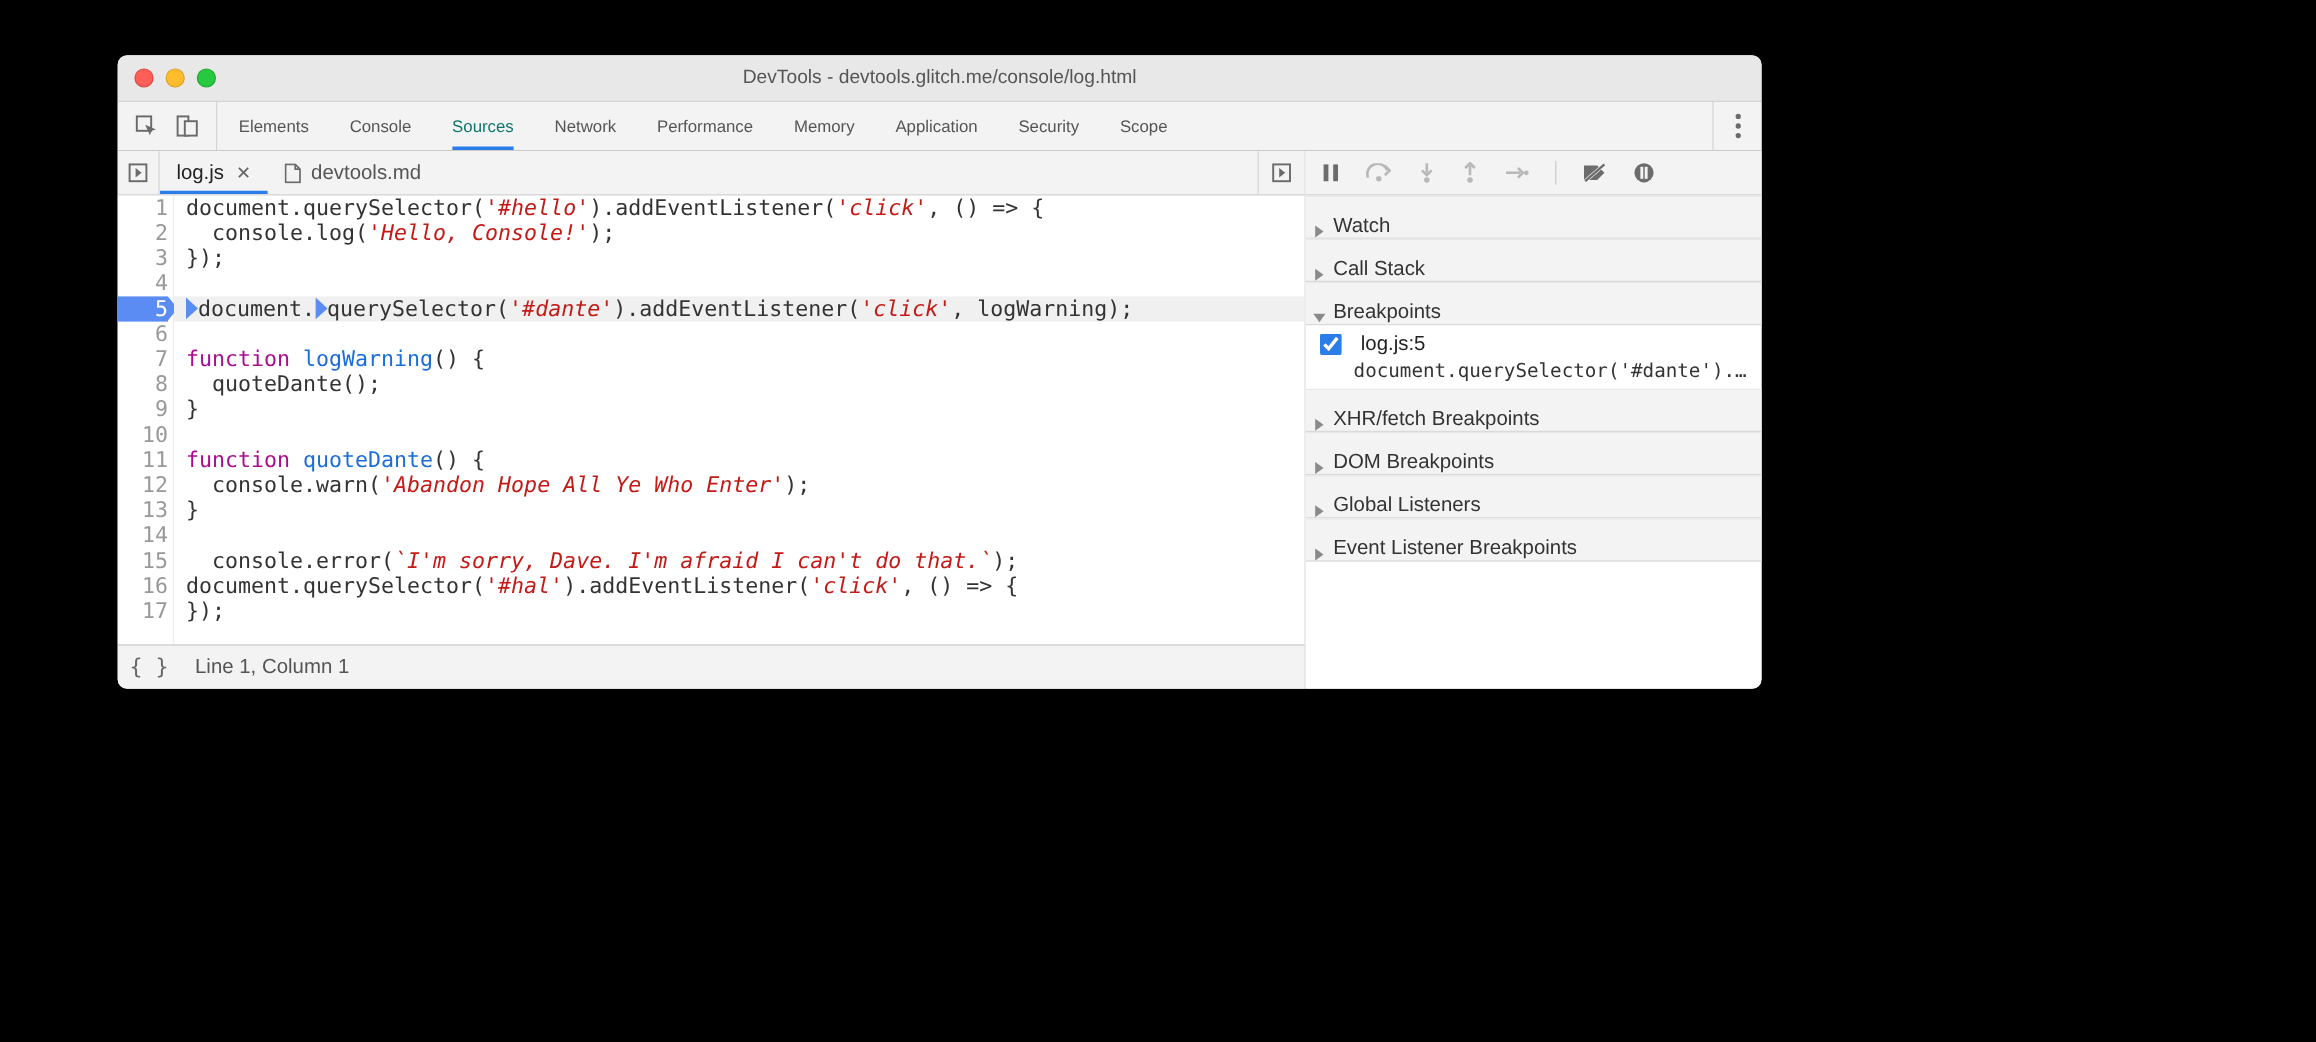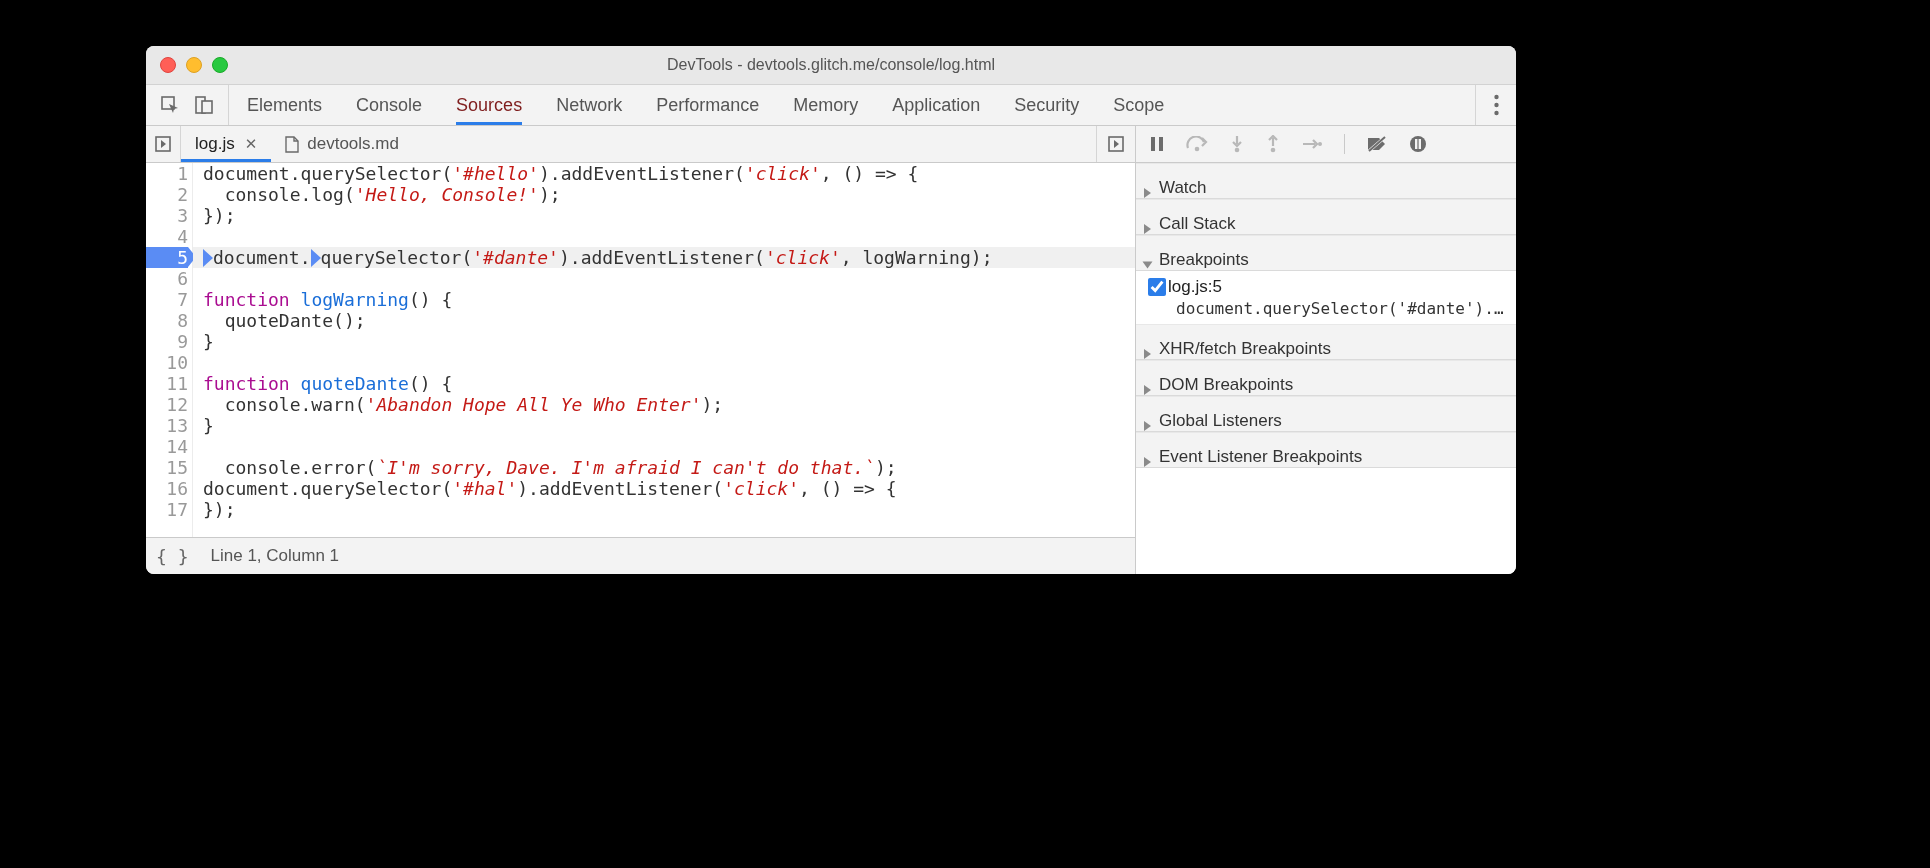--- a/index.html
+++ b/index.html
@@ -18,42 +18,42 @@
     --panel-header-text: #333;
     --bp-marker: #5A8CF4;
     --bp-line-bg: #F0F0F0;
     --icon-muted: #6C6C6C;
   }
   html, body { margin:0; padding:0; background:#000; width:1930px; height:868px; font-family: -apple-system, "Helvetica Neue", "Lucida Grande", Arial, sans-serif; }
   .window {
     position:absolute; left:98px; top:46px; width:1370px; height:528px;
     background:#fff; border-radius:8px; overflow:hidden;
     box-shadow: 0 30px 60px rgba(0,0,0,.45), 0 0 0 1px rgba(0,0,0,.15);
-    display:flex; flex-direction:column; color:var(--text);margin-left:48px;
+    display:flex; flex-direction:column; color:var(--text);
   }
   
   .titlebar {
     height:38px; background:#E8E8E8; border-bottom:1px solid #D2D2D2;
     display:flex; align-items:center; position:relative; flex-shrink:0;
   }
   .traffic { display:flex; gap:10px; margin-left:14px; }
   .dot { width:14px; height:14px; border-radius:50%; }
   .dot.red{background:#FF5F57;border:0.5px solid #E0443E;}
   .dot.yellow{background:#FFBD2E;border:0.5px solid #DEA123;}
   .dot.green{background:#28C940;border:0.5px solid #1AAB29;}
   .title { position:absolute; left:0; right:0; text-align:center; font-size:16px; color:#555; pointer-events:none; }
   
   .tabstrip {
     height:40px; background:var(--ui-bg); border-bottom:1px solid var(--ui-border);
-    display:flex; align-items:center; font-size:18px; color:#555; flex-shrink:0;
+    display:flex; align-items:center; font-size:14px; color:#555; flex-shrink:0;
   }
   .tabstrip .left-tools{ display:flex; align-items:center; gap:14px; padding:0 14px; border-right:1px solid #D5D5D5; height:100%; }
   .tabstrip .tabs{ display:flex; align-items:stretch; padding-left:18px; gap:34px; height:100%; }
   .maintab{ display:flex; align-items:center; height:100%; cursor:default; }
-  .maintab.active{ color:#7f1d1d; box-shadow: inset 0 -3px 0 var(--tab-underline); }
+  .maintab.active{ color:#0f766e; box-shadow: inset 0 -3px 0 var(--tab-underline); }
   .spacer{flex:1;}
   .kebab{ width:40px; display:flex; align-items:center; justify-content:center; height:100%; color:#6A6A6A; border-left:1px solid #D5D5D5; }
   .kebab svg{width:5px;height:22px;}
   
   .body { flex:1; display:flex; min-height:0; }
   .left  { flex:1; display:flex; flex-direction:column; min-width:0; border-right:1px solid var(--ui-border); }
   .right { width:380px; display:flex; flex-direction:column; background:#fff; }
   
   .filetabs {
     height:36px; background:var(--ui-bg); border-bottom:1px solid var(--ui-border);
@@ -101,21 +101,21 @@
   .debug-toolbar .dicon{ color:var(--icon-muted); }
   .debug-toolbar .dicon.faded{ color:#B8B8B8; }
   .debug-toolbar .sep{ width:1px; height:20px; background:#C9C9C9; }
   .section-header{
     height:34px; background:var(--panel-header-bg); border-top:1px solid #E8E8E8; border-bottom:1px solid var(--panel-header-border);
     display:flex; align-items:flex-end; gap:8px; padding:0 8px; font-size:17px; color:var(--panel-header-text);
   }
   .section-header .tri{ width:0;height:0; border-top:5px solid transparent; border-bottom:5px solid transparent; border-left:7px solid #8A8A8A;}
   .section-header .tri.open{ transform:rotate(90deg);}
   .bp-item{ padding:6px 10px 6px 12px; font-size:16px;}
-  .bp-item .row1{ display:flex; align-items:center; gap:2px; font-size:17px; color:#222;}
+  .bp-item .row1{ display:flex; align-items:center; gap:16px; font-size:17px; color:#222;}
   .bp-item .snippet{
     margin-left:28px; margin-top:2px; font-family:Menlo,monospace; font-size:16px; color:#333;
     white-space:nowrap; overflow:hidden; text-overflow:ellipsis;
   }
   input.bp-check{ width:18px; height:18px; accent-color:#2B7DE9; margin:0;}
   
   svg{display:block;}
 </style>
 </head>
 <body>

